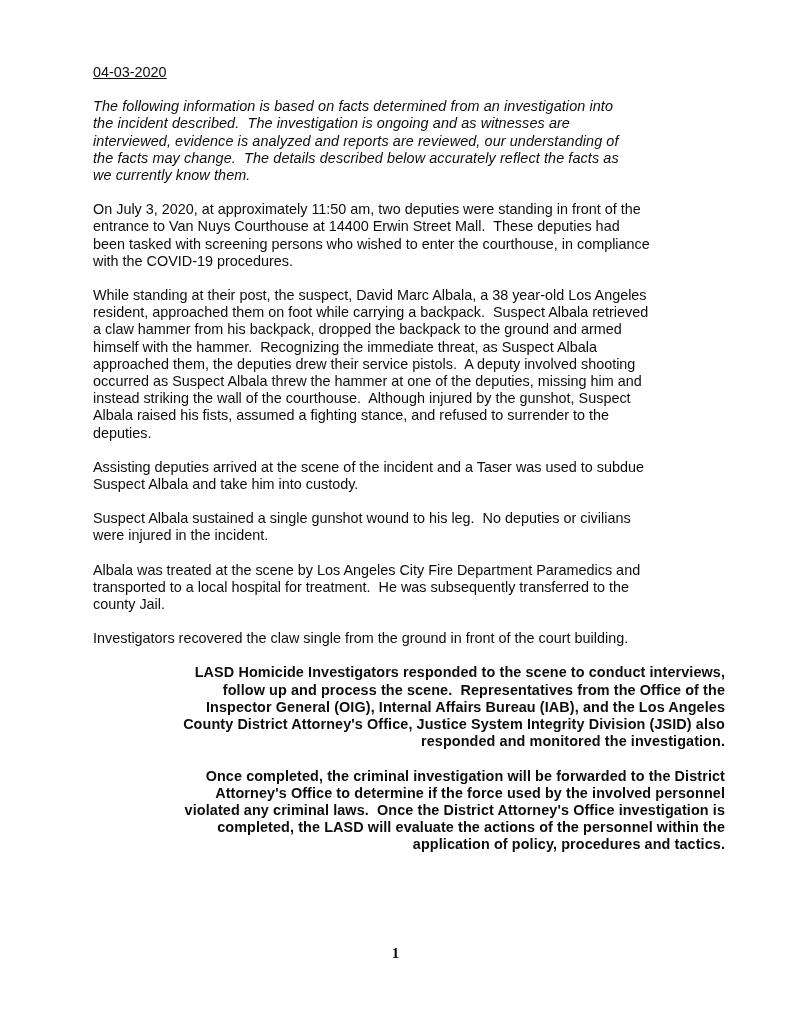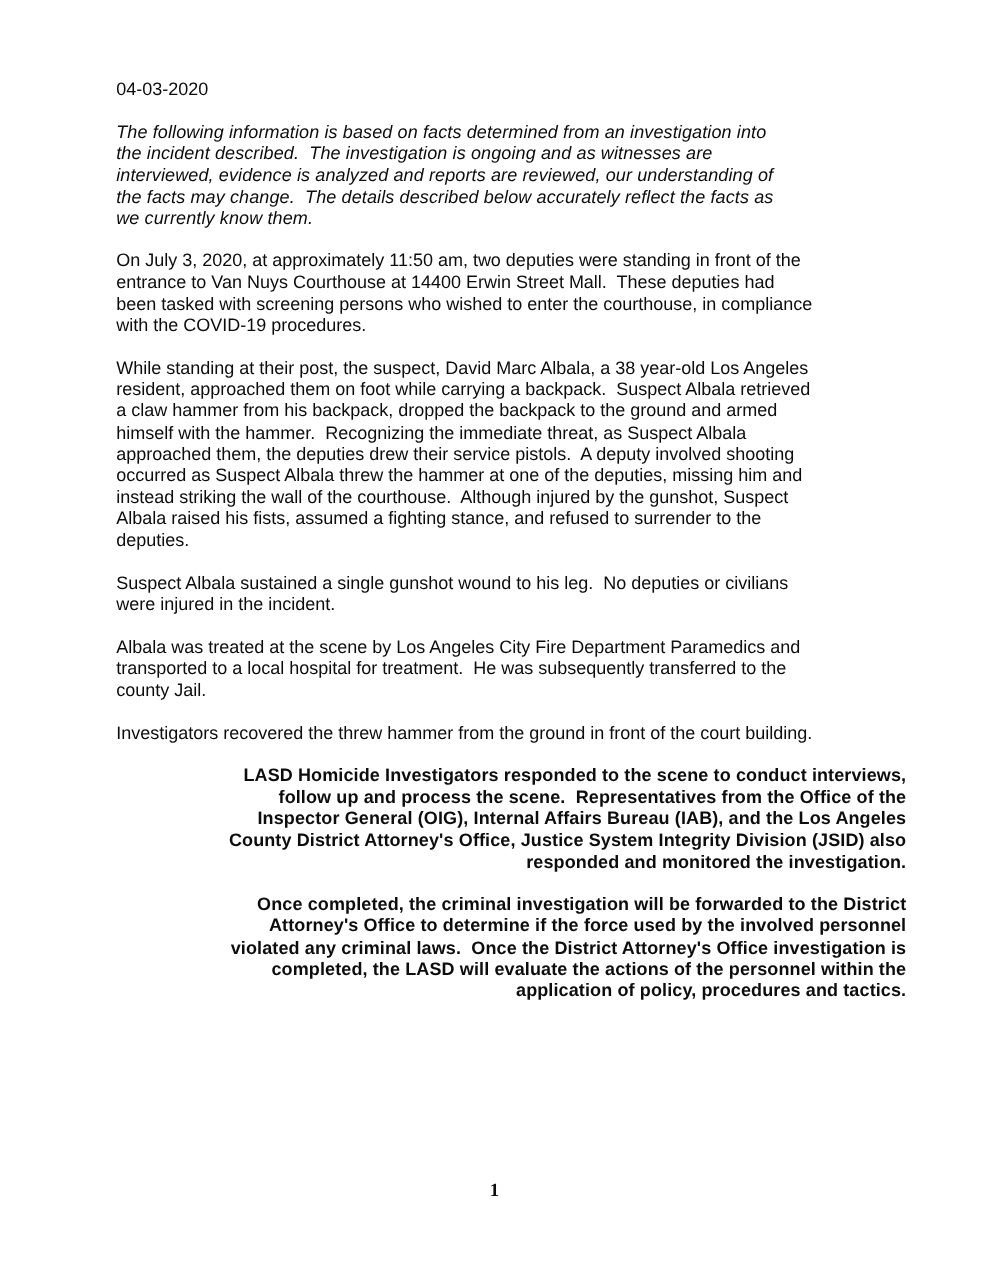--- a/index.html
+++ b/index.html
@@ -16,20 +16,21 @@
     font-family: "Liberation Sans", sans-serif;
     font-size: 14.4px;
     line-height: 17.2px;
     box-sizing: border-box;
     padding: 64px 66px 0 93px;
     overflow: hidden;
   }
   .doc-line {
     white-space: pre;
     margin: 0 0 17px 0;
+    text-decoration: underline;
   }
   .para {
     white-space: pre;
     margin: 0 0 17px 0;
   }
   .para.bold-italic {
     font-weight: normal;
     font-style: italic;
     letter-spacing: 0.1px;
   }
@@ -72,29 +73,31 @@
   <div class="para">While standing at their post, the suspect, David Marc Albala, a 38 year-old Los Angeles
 resident, approached them on foot while carrying a backpack.  Suspect Albala retrieved
 a claw hammer from his backpack, dropped the backpack to the ground and armed
 himself with the hammer.  Recognizing the immediate threat, as Suspect Albala
 approached them, the deputies drew their service pistols.  A deputy involved shooting
 occurred as Suspect Albala threw the hammer at one of the deputies, missing him and
 instead striking the wall of the courthouse.  Although injured by the gunshot, Suspect
 Albala raised his fists, assumed a fighting stance, and refused to surrender to the
 deputies.</div>
 
+  <div class="para">Assisting deputies arrived at the scene of the incident and a Taser was used to subdue
+Suspect Albala and take him into custody.</div>
 
   <div class="para">Suspect Albala sustained a single gunshot wound to his leg.  No deputies or civilians
 were injured in the incident.</div>
 
   <div class="para">Albala was treated at the scene by Los Angeles City Fire Department Paramedics and
 transported to a local hospital for treatment.  He was subsequently transferred to the
 county Jail.</div>
 
-  <div class="para">Investigators recovered the threw hammer from the ground in front of the court building.</div>
+  <div class="para">Investigators recovered the claw single from the ground in front of the court building.</div>
 
   <div class="para bold">LASD Homicide Investigators responded to the scene to conduct interviews,
 follow up and process the scene.  Representatives from the Office of the
 Inspector General (OIG), Internal Affairs Bureau (IAB), and the Los Angeles
 County District Attorney's Office, Justice System Integrity Division (JSID) also
 responded and monitored the investigation.</div>
 
   <div class="para bold">Once completed, the criminal investigation will be forwarded to the District
 Attorney's Office to determine if the force used by the involved personnel
 violated any criminal laws.  Once the District Attorney's Office investigation is

